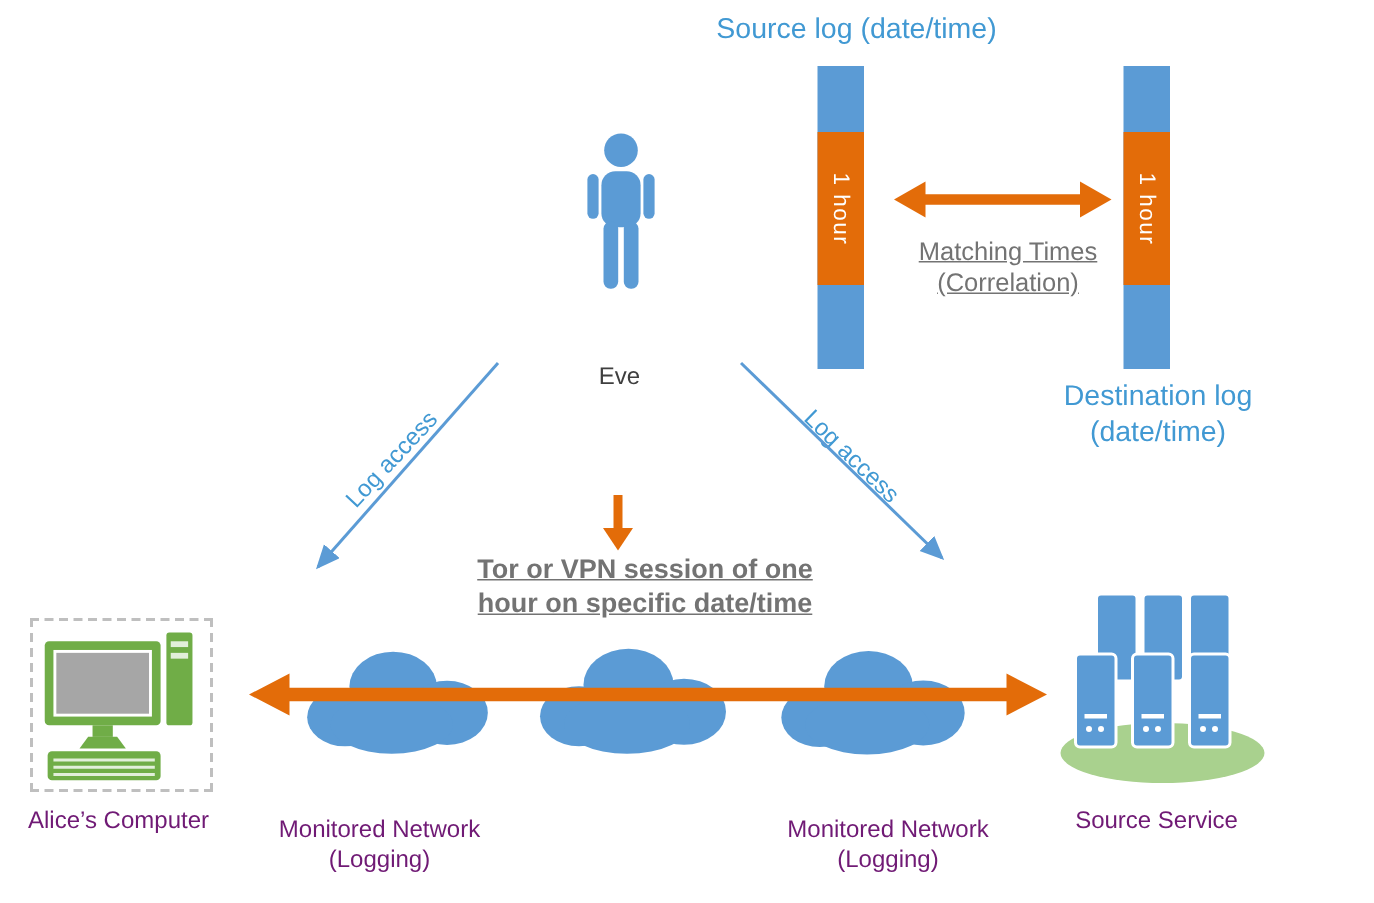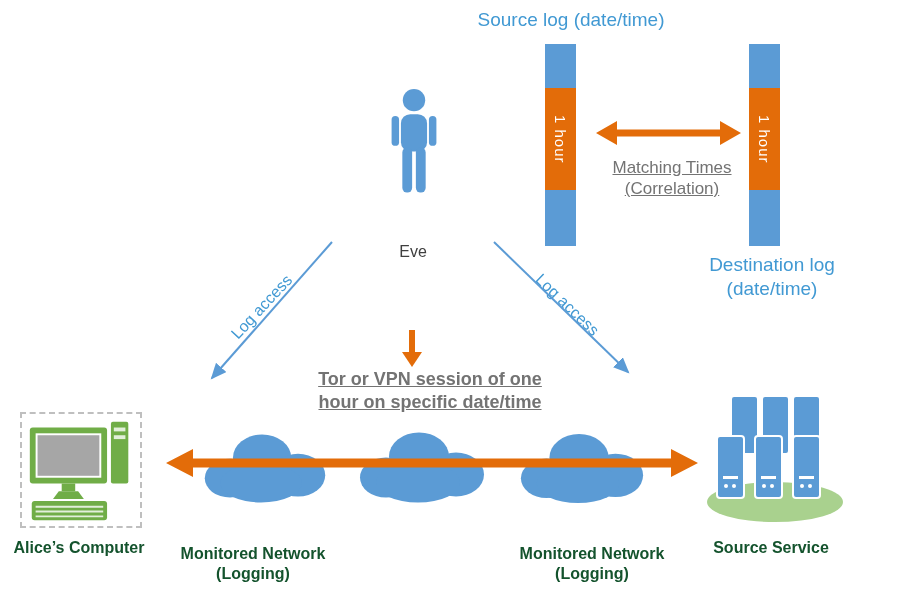--- a/index.html
+++ b/index.html
@@ -2,21 +2,21 @@
 <html><head>
 <meta charset="utf-8">
 <style>
   html,body{margin:0;padding:0;background:#ffffff;}
   #canvas{
     position:relative;width:916px;height:602px;overflow:hidden;
     font-family:"Liberation Sans","DejaVu Sans",sans-serif;background:#ffffff;
   }
   .lbl{position:absolute;transform:translateX(-50%);text-align:center;white-space:pre-line;line-height:1.25;}
   .blue{color:#4199D3;}
-  .teal{color:#14532d;font-weight:bold;}
+  .teal{color:#701a75;}
   .orange{color:#737373;text-decoration:underline;}
   .dark{color:#3F3F3F;}
   .f19{font-size:19px;}
   .f17{font-size:17px;}
   .f16{font-size:16px;}
   .f18b{font-size:18px;font-weight:bold;}
   .rot{transform:translate(-50%,-50%) rotate(-47deg);}
   .rotr{transform:translate(-50%,-50%) rotate(44deg);}
   .tbar{position:absolute;width:31px;height:202px;background:#5B9BD5;}
   .tseg{position:absolute;left:0;top:44px;width:31px;height:102px;background:#E36C09;

